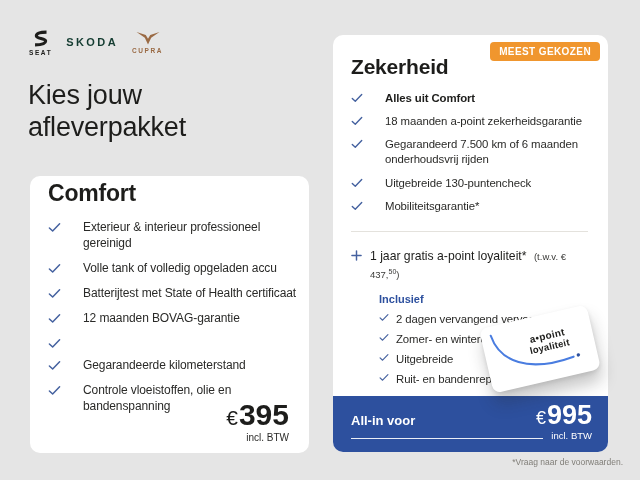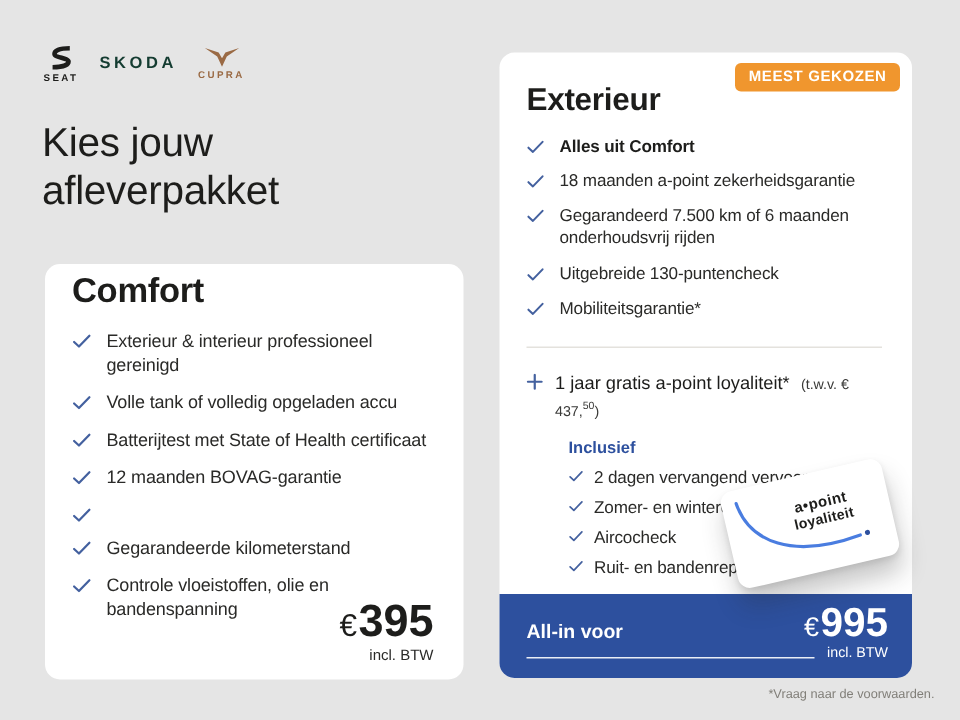--- a/index.html
+++ b/index.html
@@ -18,21 +18,21 @@
 
   
   .card{position:absolute;background:#fff;border-radius:10px;box-sizing:border-box;}
   #comfort-card{left:30px;top:176px;width:279px;height:277px;padding:4px 12px 12px 18px;}
   #zeker-card{left:333px;top:35px;width:275px;height:417px;padding:16px 14px 0 18px;}
 
   .card-title{font-size:23px;font-weight:700;color:#1d1d1b;letter-spacing:-0.2px;}
   #zeker-card .card-title{font-size:21px;margin-top:4px;}
 
   .checklist{margin-top:13px;display:flex;flex-direction:column;gap:9px;}
-  .li{display:flex;gap:10px;align-items:flex-start;font-size:12px;line-height:1.33;color:#2a2a28;letter-spacing:-0.1px;}
+  .li{display:flex;gap:22px;align-items:flex-start;font-size:12px;line-height:1.33;color:#2a2a28;letter-spacing:-0.1px;}
   .li .check{flex:none;margin-top:2px;}
   .check path{stroke:#44619F;stroke-width:1.6;fill:none;stroke-linecap:round;stroke-linejoin:round;}
   #zeker-card .checklist{margin-top:12px;gap:8px;}
   #zeker-card .li{font-size:11.4px;}
   .li.bold{font-weight:700;color:#1d1d1b;}
 
   
   .price{position:absolute;right:20px;bottom:10px;text-align:right;color:#1d1d1b;}
   .price-main{font-size:30px;font-weight:700;line-height:1;}
   .price-cur{font-size:21px;font-weight:400;margin-right:1px;}
@@ -150,21 +150,21 @@
       </div>
     </div>
     <div class="price">
       <div class="price-main"><span class="price-cur">€</span><span>395</span></div>
       <div class="price-note">incl. BTW</div>
     </div>
   </div>
 
   <div class="card" id="zeker-card">
     <div class="badge">MEEST GEKOZEN</div>
-    <div class="card-title">Exterieur</div>
+    <div class="card-title">Zekerheid</div>
     <div class="checklist">
       <div class="li bold">
         <svg class="check" width="12" height="10" viewBox="0 0 14 11">
             <path d="M1.5 6 L5 9.3 L12.5 1.5"></path>
           </svg>
         <span>Alles uit Comfort</span>
       </div>
       <div class="li">
         <svg class="check" width="12" height="10" viewBox="0 0 14 11">
             <path d="M1.5 6 L5 9.3 L12.5 1.5"></path>
@@ -216,21 +216,21 @@
       <div class="li">
         <svg class="check" width="10" height="9" viewBox="0 0 14 11">
             <path d="M1.5 6 L5 9.3 L12.5 1.5"></path>
           </svg>
         <span>Zomer- en winterchecks</span>
       </div>
       <div class="li">
         <svg class="check" width="10" height="9" viewBox="0 0 14 11">
             <path d="M1.5 6 L5 9.3 L12.5 1.5"></path>
           </svg>
-        <span>Aircocheck</span>
+        <span>Uitgebreide</span>
       </div>
       <div class="li">
         <svg class="check" width="10" height="9" viewBox="0 0 14 11">
             <path d="M1.5 6 L5 9.3 L12.5 1.5"></path>
           </svg>
         <span>Ruit- en bandenreparatie</span>
       </div>
     </div>
 
     <div class="loy-card">

